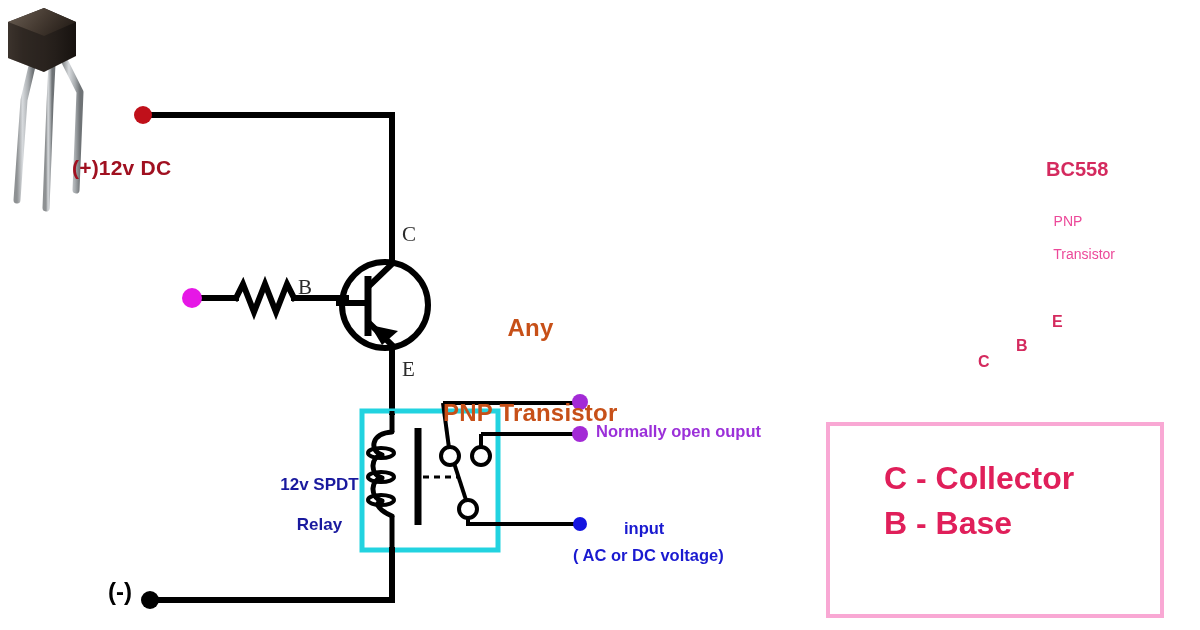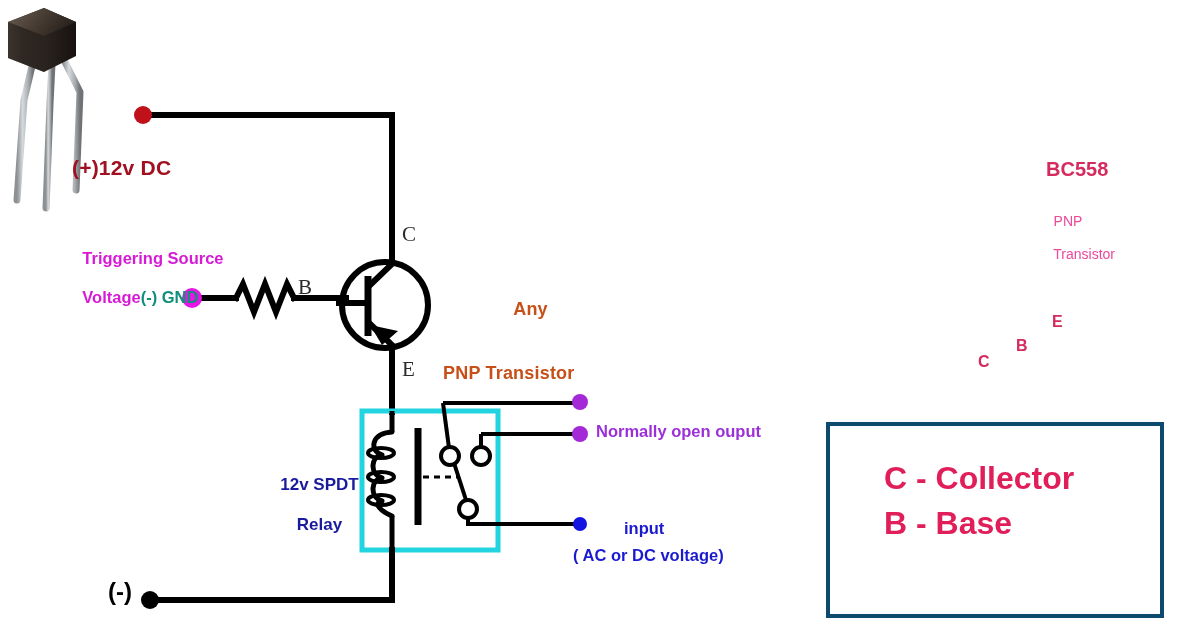--- a/index.html
+++ b/index.html
@@ -40,21 +40,21 @@
   .lbl-trigger {
     font-weight: bold;
     font-size: 16.5px;
     color: #d61ad6;
   }
   .lbl-trigger .gnd {
     color: #0f8f7a;
   }
   .lbl-pnp {
     font-weight: bold;
-    font-size: 18px;
+    font-size: 24px;
     color: #c75018;
     letter-spacing: 0.2px;
   }
   .lbl-relay {
     font-weight: bold;
     font-size: 17px;
     color: #1a1a9e;
     text-align: center;
   }
   .lbl-out {
@@ -90,21 +90,21 @@
     font-weight: bold;
     font-size: 16px;
     color: #d42a5e;
   }
   #legend-box {
     position: absolute;
     left: 826px;
     top: 422px;
     width: 338px;
     height: 196px;
-    border: 4px solid #0c4a6e;
+    border: 4px solid #f9a8d4;
     background: #ffffff;
     box-sizing: border-box;
   }
   #legend-list {
     position: absolute;
     left: 54px;
     top: 30px;
   }
   .legend-line {
     font-weight: bold;
@@ -239,24 +239,20 @@
         <path d="M8,22 L44,8 L76,22 L76,56 L44,72 L8,58 Z" fill="url(#bodyGrad)"></path>
         <path d="M8,22 L44,8 L76,22 L44,36 Z" fill="url(#topGrad)"></path>
         <path d="M8,22 L8,58 L44,72 L44,36 Z" fill="#2b241f" opacity="0.45"></path>
       </g>
     </g>
 
   </svg>
 
   <div class="lbl lbl-supply" style="left:72px; top:140px;margin-top:16px;">(+)12v DC</div>
 
-  <div class="lbl lbl-trigger" style="left:64px; top:230px;">
-    <span>Triggering Source</span><br>
-    <span>Voltage</span><span class="gnd">(-) GND</span>
-  </div>
 
   <div class="lbl lbl-term" style="left:402px; top:222px;">C</div>
 
   <div class="lbl lbl-term" style="left:402px; top:357px;">E</div>
 
   <div class="lbl lbl-term" style="left:298px; top:275px;">B</div>
 
   <div class="lbl lbl-pnp" style="left:443px; top:257px;">
     <span style="display:block; text-align:center; width:175px;">Any</span>
     <span style="display:block;">PNP Transistor</span>

